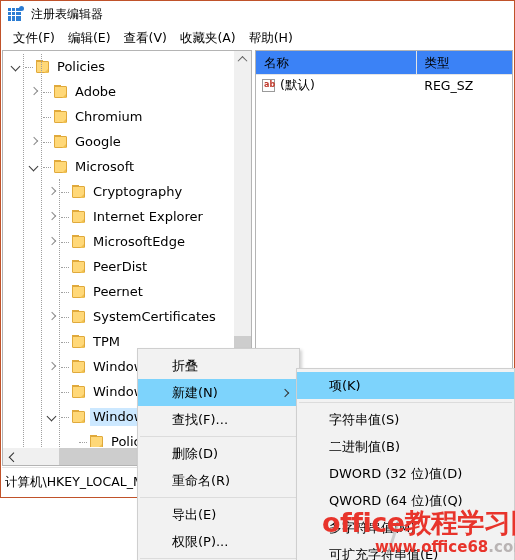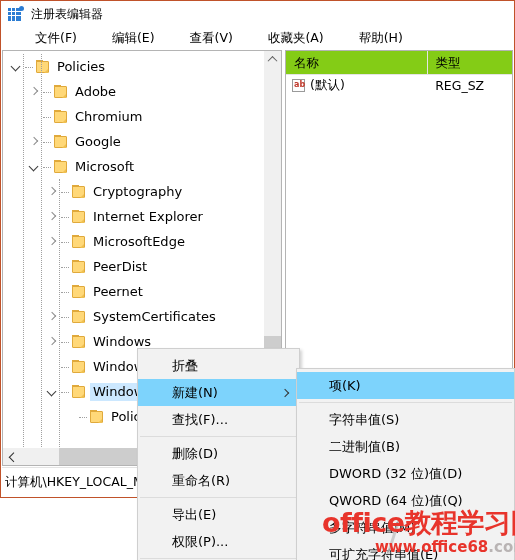--- a/index.html
+++ b/index.html
@@ -75,37 +75,36 @@
     padding-left: 6px;
     background: #ffffff;
     box-sizing: border-box;
   }
   .menubar .menu-item {
     font-size: 12.5px;
     padding: 2px 7px 2px 6px;
     white-space: nowrap;
     color: #000;
     cursor: default;
-    margin-left: 22px;
   }
 
   
   .content {
     position: absolute;
     left: 1px;
     top: 49px;
     right: 1px;
     bottom: 31px;
     display: flex;
   }
 
   
   .tree-pane {
     position: relative;
-    width: 280px;
+    width: 250px;
     box-sizing: border-box;
     border: 1px solid #b4b4b4;
     background: #ffffff;
     overflow: hidden;
     flex: none;
   }
   .tree-scroll-area {
     position: absolute;
     left: 0; top: 0;
     right: 17px;
@@ -282,21 +281,21 @@
     box-sizing: border-box;
     border: 1px solid #b4b4b4;
     background: #ffffff;
     position: relative;
     overflow: hidden;
   }
   .list-header {
     display: flex;
     height: 23px;
     border-bottom: 1px solid #e4e4e4;
-    background: #84cc16;
+    background: #3b82f6;
   }
   .list-header .col {
     font-size: 12.5px;
     padding: 4px 0 0 8px;
     box-sizing: border-box;
     border-right: 1px solid #e4e4e4;
     white-space: nowrap;
   }
   .col.c-name { width: 203px; }
   .col.c-type { width: 120px; border-right: none; }
@@ -578,20 +577,31 @@
             <div class="tree-row">
               <div style="width: 42px; flex: 0 0 auto;"></div>
               <div class="twisty collapsed"></div>
               <div class="dashline"></div>
               <div class="folder">
                 <div class="tab"></div>
                 <div class="body"></div>
                 <div class="fold"></div>
               </div>
               <div class="label">SystemCertificates</div>
+            </div>
+            <div class="tree-row">
+              <div style="width: 42px; flex: 0 0 auto;"></div>
+              <div class="twisty"></div>
+              <div class="dashline"></div>
+              <div class="folder">
+                <div class="tab"></div>
+                <div class="body"></div>
+                <div class="fold"></div>
+              </div>
+              <div class="label">TPM</div>
             </div>
             <div class="tree-row">
               <div style="width: 42px; flex: 0 0 auto;"></div>
               <div class="twisty collapsed"></div>
               <div class="dashline"></div>
               <div class="folder">
                 <div class="tab"></div>
                 <div class="body"></div>
                 <div class="fold"></div>
               </div>

